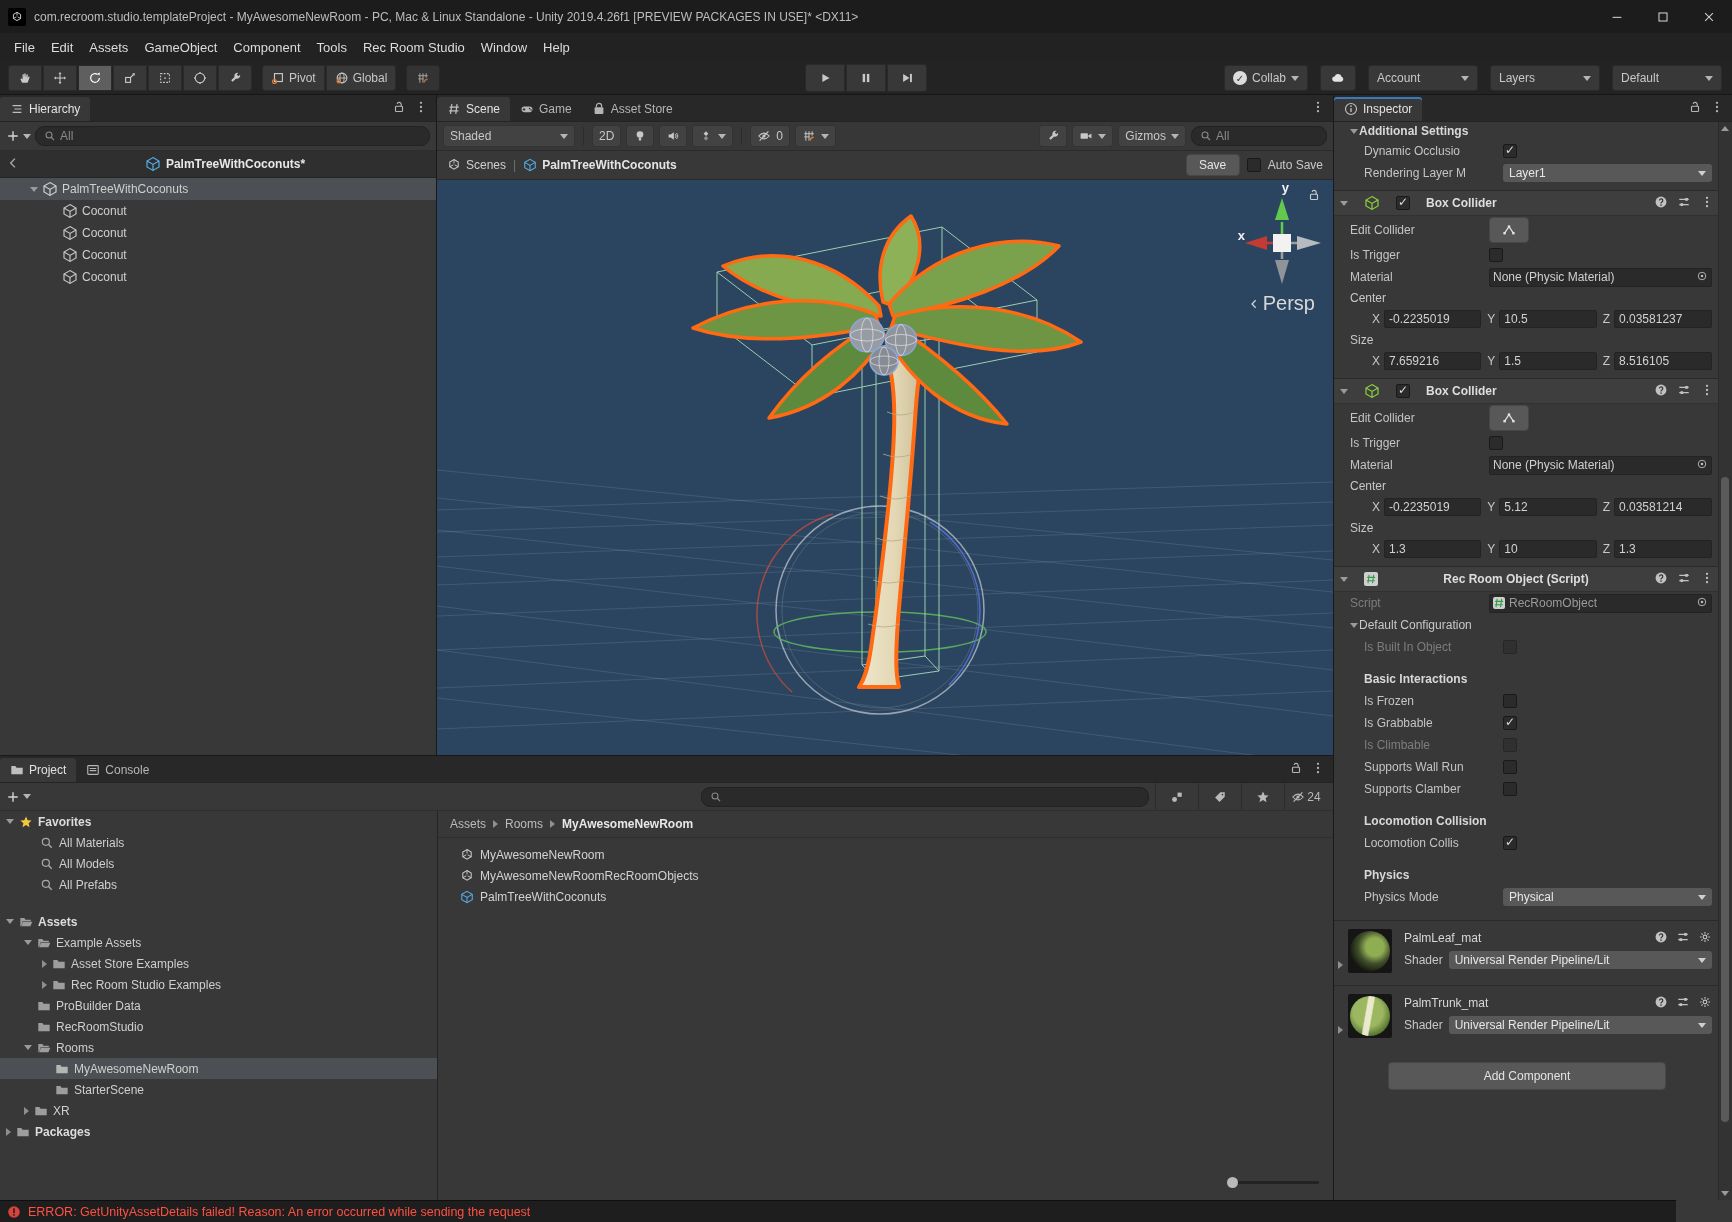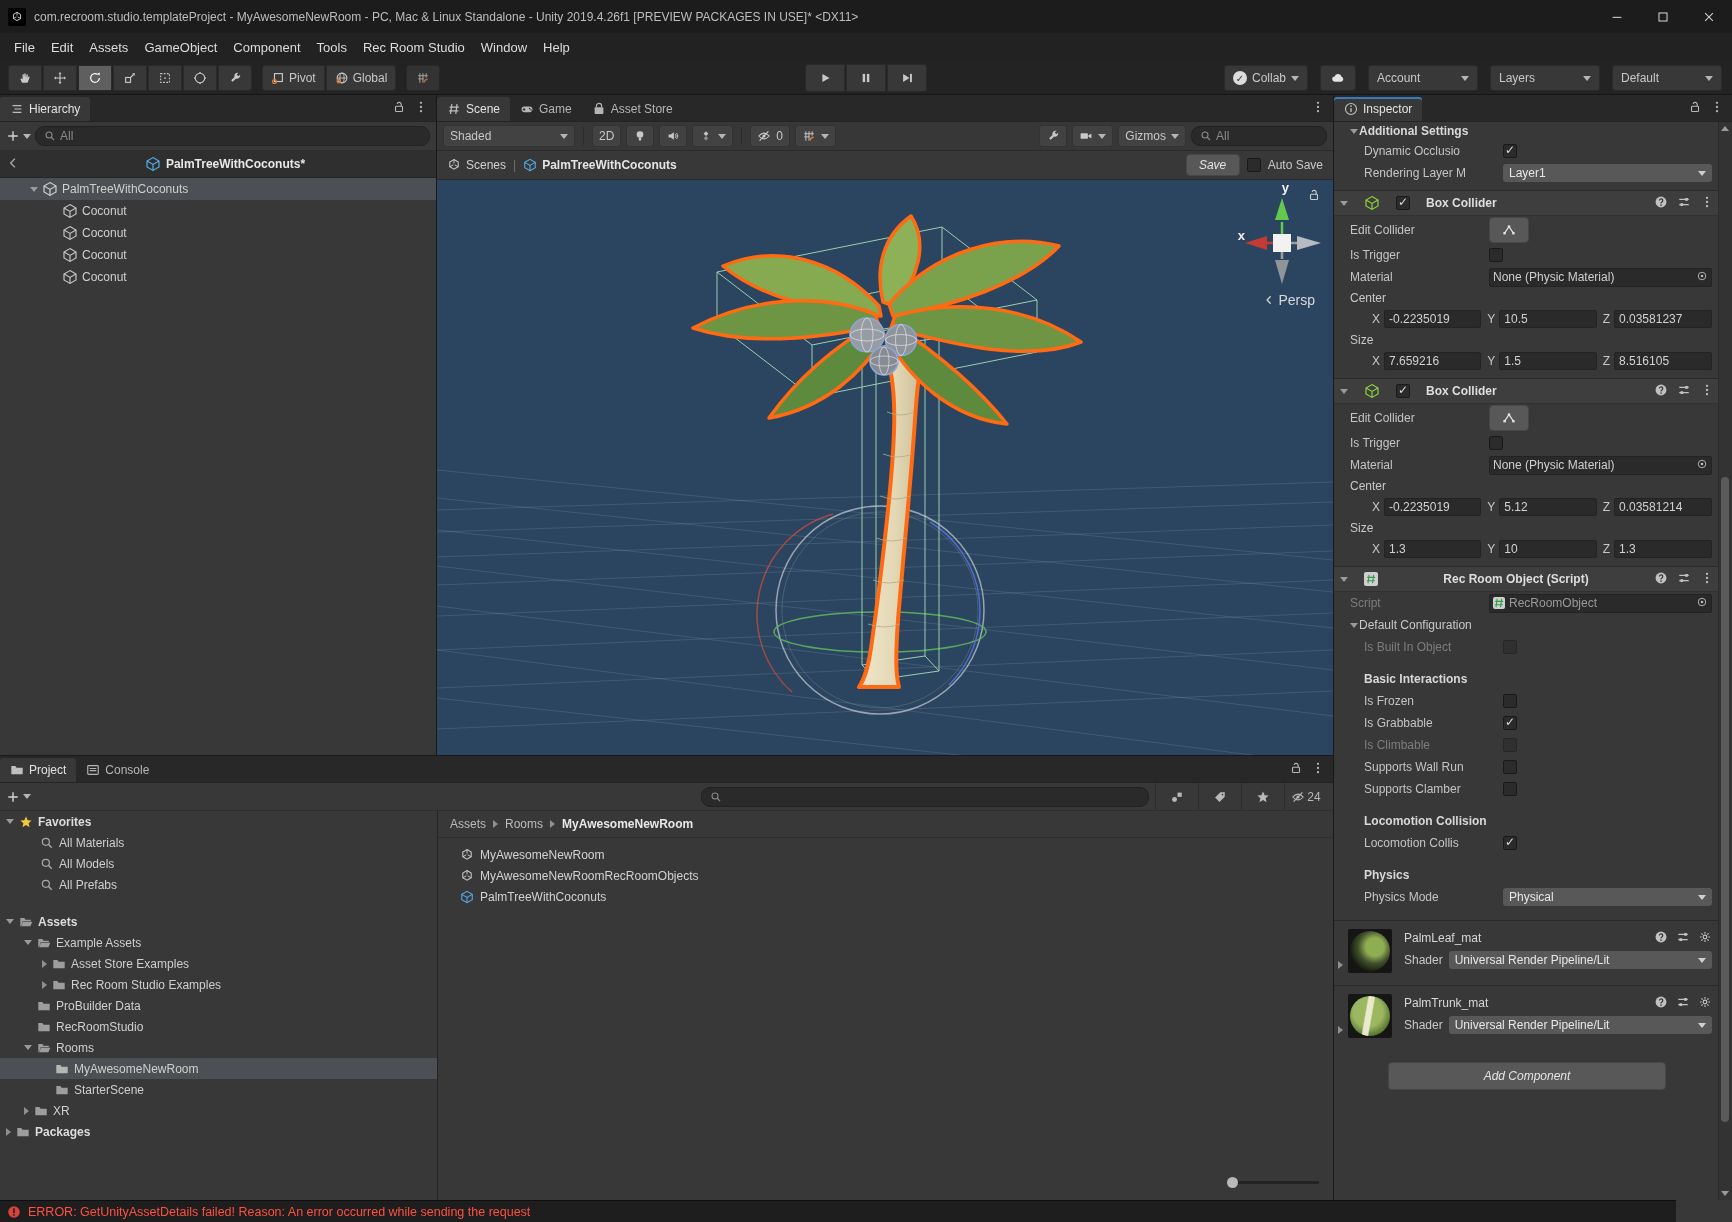--- a/index.html
+++ b/index.html
@@ -26,21 +26,21 @@
   .tri-r{width:0;height:0;border-top:4px solid transparent;border-bottom:4px solid transparent;border-left:5px solid #8f8f8f;display:inline-block;}
   .tri-d{width:0;height:0;border-left:4px solid transparent;border-right:4px solid transparent;border-top:5px solid #9a9a9a;display:inline-block;}
 
   
   .tabbar{height:27px;background:#282828;display:flex;align-items:flex-end;border-bottom:1px solid #242424;box-sizing:border-box;}
   .tab{height:24px;display:flex;align-items:center;gap:5px;padding:0 10px;color:#b5b5b5;}
   .tab.active{background:#383838;color:#e2e2e2;border-radius:3px 3px 0 0;}
   .tab.active.blue{box-shadow:inset 0 2px 0 #3a79bb;}
   .panelicons{margin-left:auto;display:flex;align-items:center;gap:8px;padding:0 8px 4px 0;color:#b5b5b5;}
   .search{background:#2a2a2a;border:1px solid #212121;border-radius:9px;height:18px;display:flex;align-items:center;gap:4px;padding:0 8px;color:#8a8a8a;}
-  .btn{background:#585858;border:1px solid #474747;border-radius:4px;color:#e4e4e4;display:flex;align-items:center;justify-content:center;font-style:italic;}
+  .btn{background:#585858;border:1px solid #474747;border-radius:4px;color:#e4e4e4;display:flex;align-items:center;justify-content:center;}
   .chk{width:14px;height:14px;background:#2b2b2b;border:1px solid #191919;border-radius:2px;box-sizing:border-box;flex:none;position:relative;}
   .chk.on::after{content:"✓";position:absolute;left:1px;top:-2px;color:#dfdfdf;font-size:12px;font-weight:bold;}
   .chk.dim{opacity:.55;}
 
   
   #hierarchy{left:0;top:95px;width:437px;height:660px;background:#383838;border-right:1px solid #191919;box-sizing:border-box;}
   #hsearchrow{height:28px;display:flex;align-items:center;gap:4px;padding:0 6px;background:#383838;border-bottom:1px solid #2e2e2e;}
   #prefabbar{height:26px;background:#2f2f2f;border-bottom:1px solid #262626;display:flex;align-items:center;padding:0 6px;}
   #prefabbar .center{flex:1;display:flex;align-items:center;justify-content:center;gap:5px;color:#e8e8e8;font-weight:bold;}
   .hrow{height:22px;display:flex;align-items:center;gap:4px;padding-left:30px;color:#cfcfcf;}
@@ -49,21 +49,21 @@
 
   
   #scene{left:437px;top:95px;width:896px;height:660px;background:#383838;box-sizing:border-box;}
   #stoolbar{height:28px;background:#373737;border-bottom:1px solid #2b2b2b;display:flex;align-items:center;gap:5px;padding:0 6px;}
   .sbtn{height:20px;background:#424242;border:1px solid #333;border-radius:3px;display:flex;align-items:center;gap:5px;padding:0 6px;color:#c8c8c8;}
   .vdiv{width:1px;height:18px;background:#2b2b2b;margin:0 3px;}
   #crumbbar{height:28px;background:#383838;border-bottom:1px solid #2a2a2a;display:flex;align-items:center;gap:7px;padding:0 10px;}
   #canvas{position:relative;width:896px;height:577px;background:#2b4560;overflow:hidden;}
   #gizmo{position:absolute;right:2px;top:6px;width:98px;height:122px;}
   .gizlabel{position:absolute;color:#f2f2f2;font-size:13px;font-weight:bold;}
-  #persp{position:absolute;right:18px;top:112px;display:flex;align-items:center;gap:3px;color:#d8d8d8;font-size:14px;}
+  #persp{position:absolute;right:18px;top:112px;display:flex;align-items:center;gap:3px;color:#d8d8d8;font-size:20px;}
   #canvaslock{position:absolute;right:12px;top:8px;color:#c9c9c9;}
 
   
   #inspector{left:1333px;top:95px;width:399px;height:1105px;background:#383838;border-left:1px solid #191919;box-sizing:border-box;}
   #icontent{position:absolute;left:0;top:27px;width:386px;bottom:0;overflow:hidden;}
   .irow{display:flex;align-items:center;height:22px;padding:0 8px 0 16px;gap:1px;}
   .ilbl{width:138px;flex:none;color:#c4c4c4;overflow:hidden;white-space:nowrap;}
   .ival{flex:1;display:flex;align-items:center;min-width:0;}
   .num{flex:1;background:#2a2a2a;border:1px solid #232323;border-radius:2px;height:16px;line-height:16px;padding:0 4px;color:#d2d2d2;min-width:0;overflow:hidden;}
   .dd{flex:1;background:#585858;border-radius:3px;height:18px;display:flex;align-items:center;padding:0 6px;color:#e6e6e6;position:relative;}

